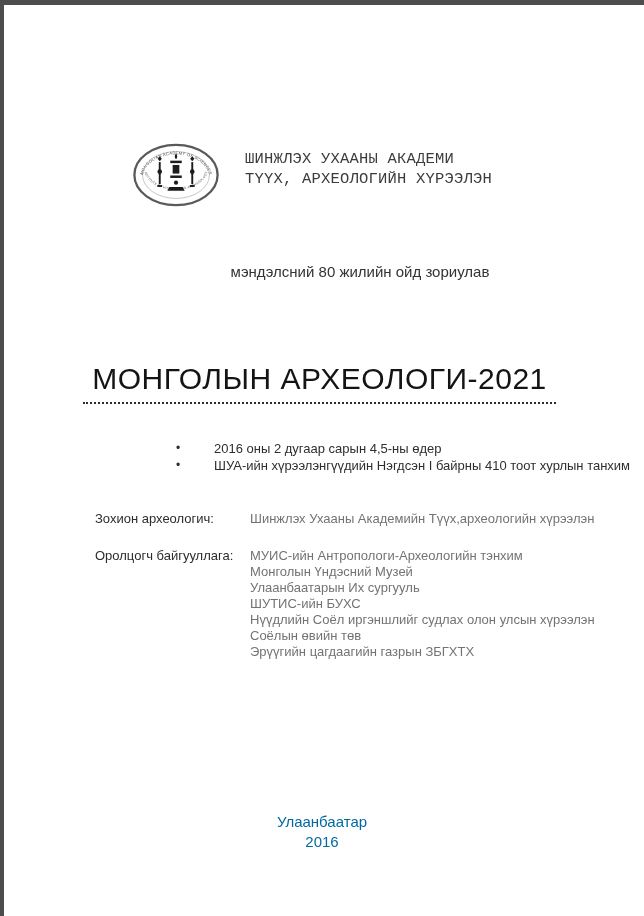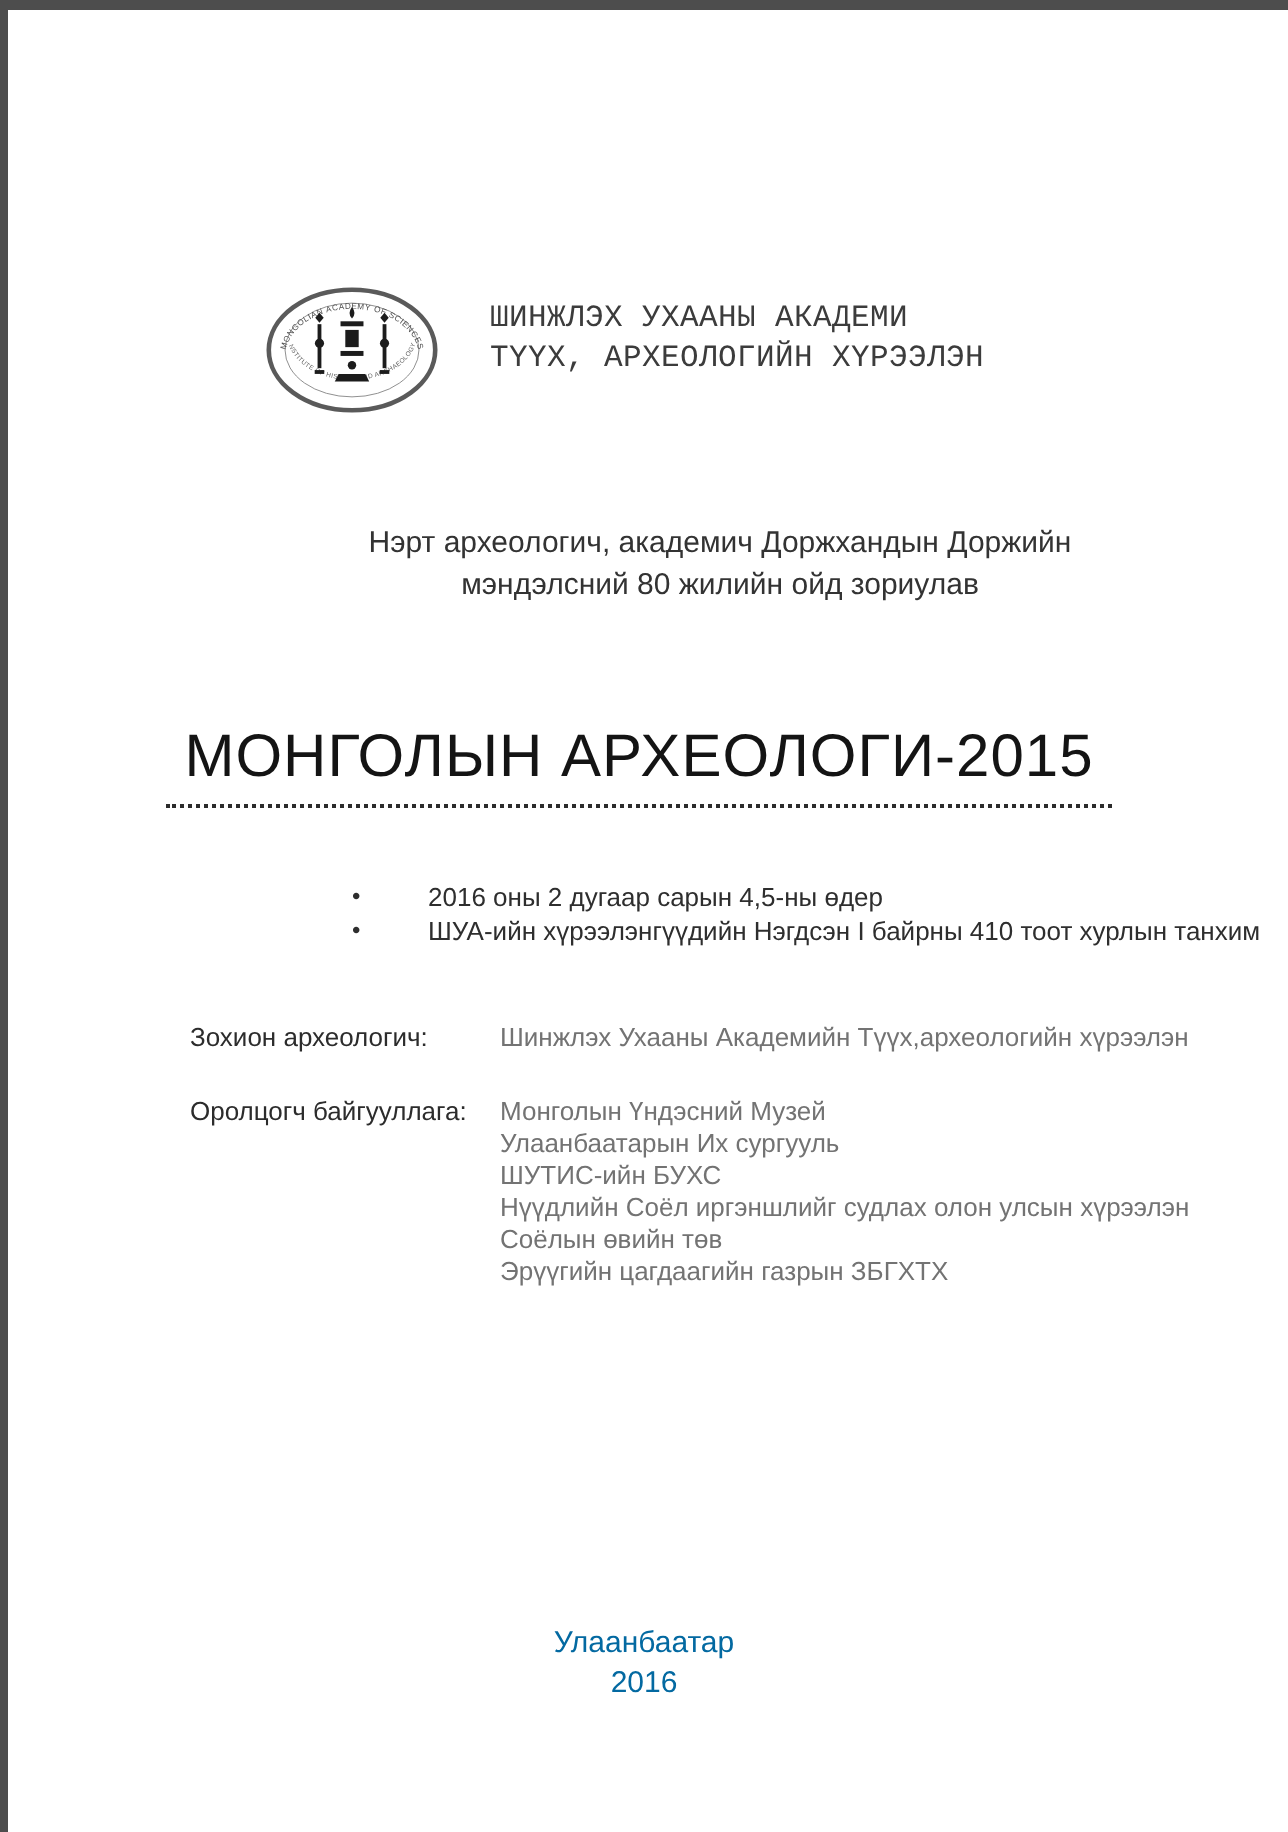--- a/index.html
+++ b/index.html
@@ -108,42 +108,42 @@
     <rect x="60.5" y="44" width="5" height="2"></rect>
   </g>
 </svg>
 
 <div class="org-block">
   <div>ШИНЖЛЭХ УХААНЫ АКАДЕМИ</div>
   <div>ТҮҮХ, АРХЕОЛОГИЙН ХҮРЭЭЛЭН</div>
 </div>
 
 <div class="dedication">
-  <div>Нэрт археологич, академич Доржхандын Доржийн</div>
   <div>мэндэлсний 80 жилийн ойд зориулав</div>
 </div>
 
-<div class="main-title">МОНГОЛЫН АРХЕОЛОГИ-2015</div>
+<div class="main-title">МОНГОЛЫН АРХЕОЛОГИ-2021</div>
 
 <div class="event-details">
   <div class="event-row">
     <span class="bullet-marker"></span>
     <span>2016 оны 2 дугаар сарын 4,5-ны өдер</span>
   </div>
   <div class="event-row">
     <span class="bullet-marker"></span>
     <span>ШУА-ийн хүрээлэнгүүдийн Нэгдсэн I байрны 410 тоот хурлын танхим</span>
   </div>
 </div>
 
 <div class="label-col organizer-label">Зохион археологич:</div>
 <div class="value-col organizer-value">Шинжлэх Ухааны Академийн Түүх,археологийн хүрээлэн</div>
 
 <div class="label-col participants-label">Оролцогч байгууллага:</div>
 <div class="value-col participants-values">
+  <div>МУИС-ийн Антропологи-Археологийн тэнхим</div>
   <div>Монголын Үндэсний Музей</div>
   <div>Улаанбаатарын Их сургууль</div>
   <div>ШУТИС-ийн БУХС</div>
   <div>Нүүдлийн Соёл иргэншлийг судлах олон улсын хүрээлэн</div>
   <div>Соёлын өвийн төв</div>
   <div>Эрүүгийн цагдаагийн газрын ЗБГХТХ</div>
 </div>
 
 <div class="footer-block">
   <div>Улаанбаатар</div>

